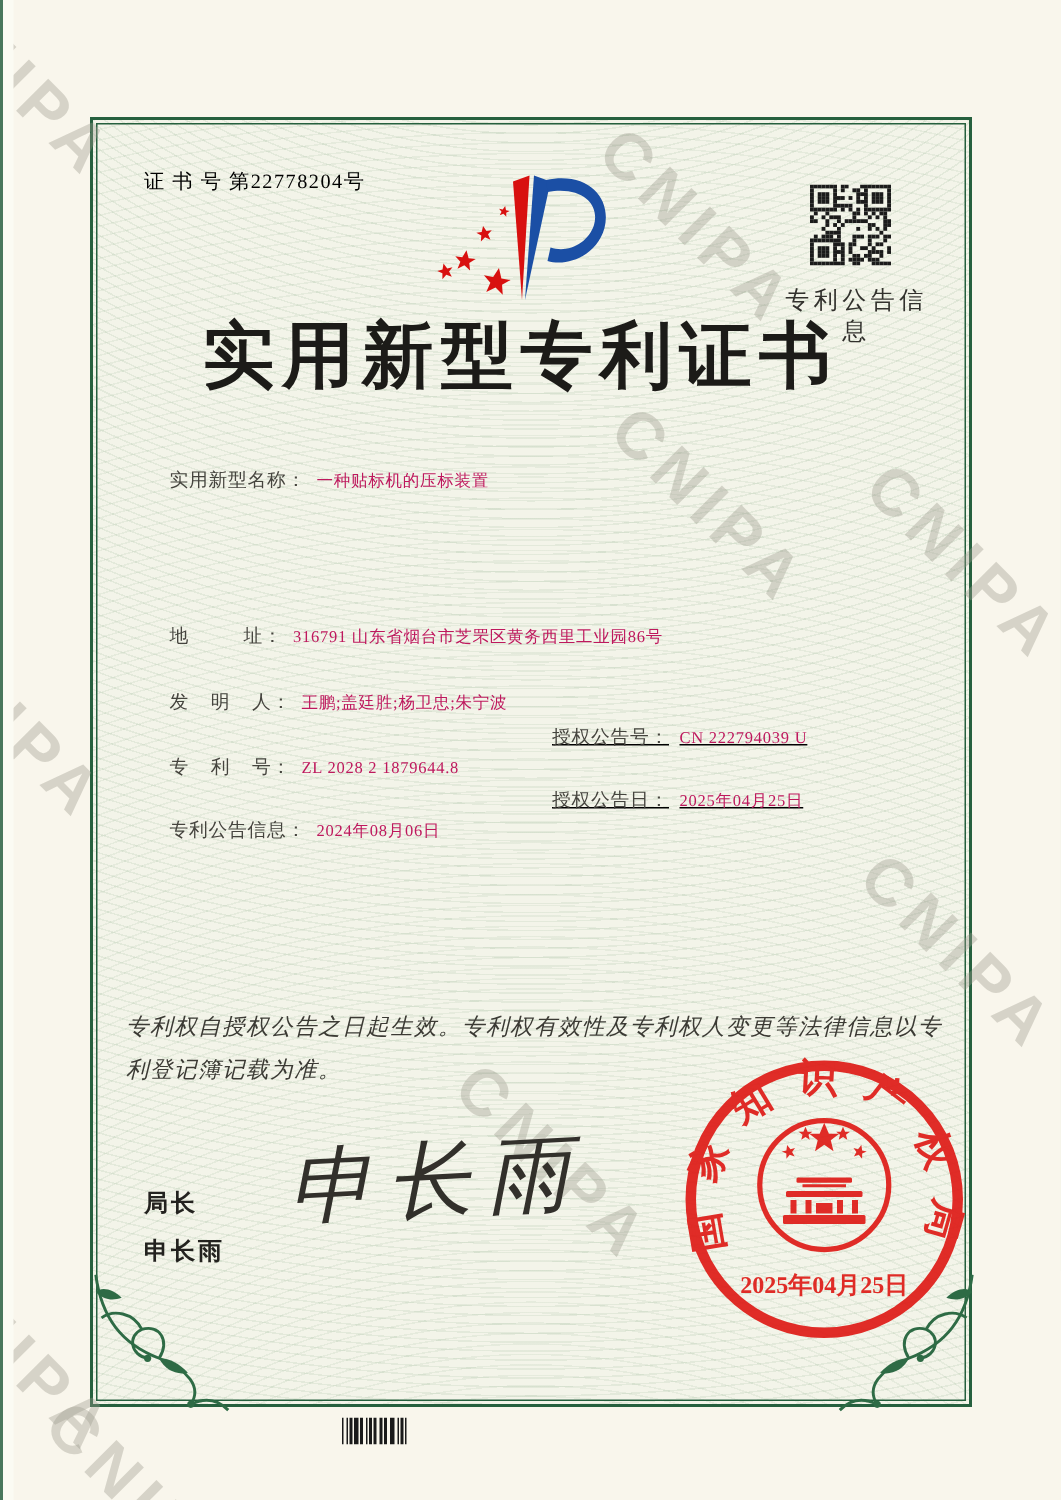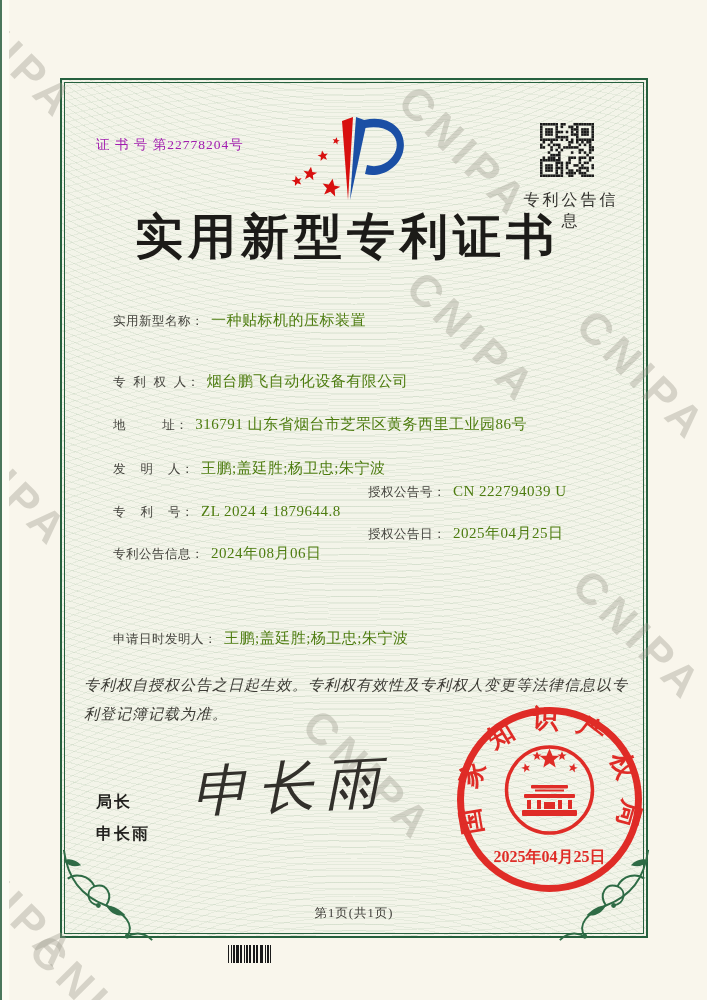--- a/index.html
+++ b/index.html
@@ -24,34 +24,34 @@
     border:2px solid #26603e;z-index:0;
     background:
       repeating-radial-gradient(140% 95% at 50% -45%, rgba(120,160,120,0.13) 0 1px, transparent 1px 6px),
       repeating-radial-gradient(140% 95% at 50% 145%, rgba(120,160,120,0.11) 0 1px, transparent 1px 7px),
       #f3f4e9;
   }
   .frame::after{content:"";position:absolute;inset:2px;border:1px solid #26603e;}
   .corner{position:absolute;z-index:2;width:96px;height:96px;}
   .corner.bl{transform:scaleX(-1);}
   .content{position:absolute;inset:0;z-index:2;}
-  .cert-no{position:absolute;left:96px;top:112px;font-size:13.5px;letter-spacing:1px;color:#a21caf;white-space:pre;margin-top:24px;}
+  .cert-no{position:absolute;left:96px;top:112px;font-size:13.5px;letter-spacing:1px;color:#000000;white-space:pre;}
   .logo{position:absolute;left:280px;top:108px;}
   .qr{position:absolute;left:540px;top:123px;}
   .qr-caption{position:absolute;left:521px;top:190px;width:100px;text-align:center;font-size:16px;letter-spacing:3px;color:#32312d;}
   .title{position:absolute;left:60px;top:205px;width:574px;text-align:center;font-size:48px;font-weight:700;letter-spacing:5px;color:#1c1b18;}
   .row{position:absolute;left:97px;white-space:pre;line-height:1.25;}
   .row .lab{font-size:12.5px;color:#45443e;letter-spacing:0.5px;}
-  .row .val{font-size:15px;color:#4d7c0f;letter-spacing:0.5px;margin-left:7px;}
-  .col2{position:absolute;left:271px;top:0;white-space:pre;}
+  .row .val{font-size:11px;color:#be185d;letter-spacing:0.5px;margin-left:7px;}
+  .col2{position:absolute;left:271px;top:0;white-space:pre;text-decoration:underline;}
   .r1{top:290px}.r2{top:351px}.r3{top:394px}.r4{top:438px}
   .r5{top:481px}.r6{top:523px}.r7{top:565px}.r8{top:608px}
   .statement{position:absolute;left:84px;top:671px;width:545px;font-size:15px;line-height:29px;color:#3b3a34;letter-spacing:1px;font-style:italic;}
   .statement .ln1{text-indent:2em;}
-  .director{position:absolute;left:96px;top:787px;font-family:Liberation Mono, monospace;font-size:16px;line-height:32px;color:#23221f;letter-spacing:2px;font-weight:600;}
+  .director{position:absolute;left:96px;top:787px;font-family:Liberation Sans, sans-serif;font-size:16px;line-height:32px;color:#23221f;letter-spacing:2px;font-weight:600;}
   .signature{position:absolute;left:192px;top:750px;font-size:56px;color:#32302b;transform:rotate(-3deg);letter-spacing:10px;font-style:italic;}
   .seal{position:absolute;left:452px;top:702px;opacity:0.93;mix-blend-mode:multiply;}
   .footer{position:absolute;left:60px;top:905px;width:588px;text-align:center;font-size:12.5px;letter-spacing:1px;color:#3d3c37;}
   .barcode{position:absolute;left:228px;top:945px;}
 </style>
 </head>
 <body>
 
 <div class="scan-edge"></div>
 
@@ -346,39 +346,33 @@
       <rect x="57" y="60" width="3" height="3"></rect>
       <rect x="60" y="60" width="3" height="3"></rect>
     </svg>
   <div class="qr-caption">专利公告信息</div>
 
   <div class="title">实用新型专利证书</div>
 
   <div class="row r1">
     <span class="lab">实用新型名称：</span><span class="val">一种贴标机的压标装置</span>
   </div>
-  <div class="row r2">
-    <span class="lab">专  利  权  人：</span><span class="val">烟台鹏飞自动化设备有限公司</span>
-  </div>
   <div class="row r3">
     <span class="lab">地          址：</span><span class="val">316791 山东省烟台市芝罘区黄务西里工业园86号</span>
   </div>
   <div class="row r4">
     <span class="lab">发    明    人：</span><span class="val">王鹏;盖廷胜;杨卫忠;朱宁波</span>
   </div>
   <div class="row r5">
-    <span class="lab">专    利    号：</span><span class="val">ZL 2024 4 1879644.8</span>
+    <span class="lab">专    利    号：</span><span class="val">ZL 2028 2 1879644.8</span>
     <span class="col2"><span class="lab">授权公告号：</span><span class="val">CN 222794039 U</span></span>
   </div>
   <div class="row r6">
     <span class="lab">专利公告信息：</span><span class="val">2024年08月06日</span>
     <span class="col2"><span class="lab">授权公告日：</span><span class="val">2025年04月25日</span></span>
-  </div>
-  <div class="row r8">
-    <span class="lab">申请日时发明人：</span><span class="val">王鹏;盖廷胜;杨卫忠;朱宁波</span>
   </div>
 
   <div class="statement">
     <div class="ln2">专利权自授权公告之日起生效。专利权有效性及专利权人变更等法律信息以专利登记簿记载为准。</div>
   </div>
 
   <div class="director">
     <div>局长</div>
     <div>申长雨</div>
   </div>
@@ -405,21 +399,20 @@
       <rect x="75" y="98" width="4" height="9"></rect>
         <rect x="85" y="98" width="4" height="9"></rect>
       <rect x="92" y="100" width="11" height="7"></rect>
       <rect x="106" y="98" width="4" height="9"></rect>
         <rect x="116" y="98" width="4" height="9"></rect>
       <rect x="70" y="108" width="55" height="6" rx="1"></rect>
     </g>
     <text x="97.5" y="160" text-anchor="middle" font-size="16" font-weight="bold" fill="#de1c17">2025年04月25日</text>
   </svg>
 
-  <div class="footer">第1页(共1页)</div>
 
   <svg class="barcode" id="barcode-svg" width="46" height="18" viewBox="0 0 46 18" fill="#1a1a1a">
       <rect x="0" y="0" width="1" height="18"></rect>
       <rect x="3" y="0" width="1" height="18"></rect>
       <rect x="5" y="0" width="2" height="18"></rect>
       <rect x="8" y="0" width="3" height="18"></rect>
       <rect x="12" y="0" width="2" height="18"></rect>
       <rect x="16" y="0" width="1" height="18"></rect>
       <rect x="18" y="0" width="2" height="18"></rect>
       <rect x="21" y="0" width="2" height="18"></rect>

